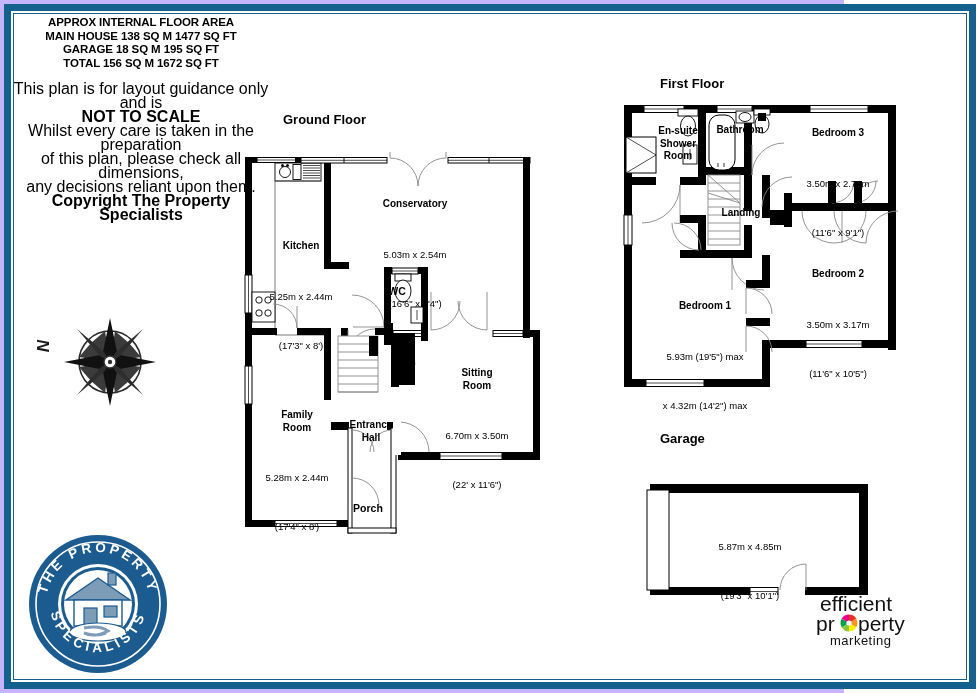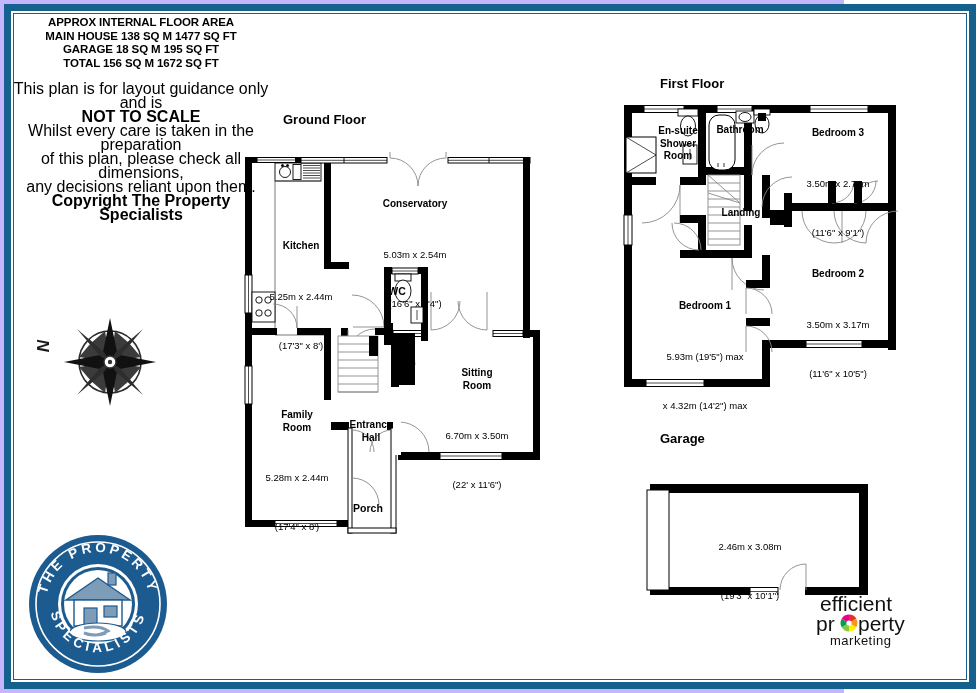--- a/index.html
+++ b/index.html
@@ -584,21 +584,21 @@
       </g>
 
       <g fill="none" stroke="#888" stroke-width="0.9">
         <path d="M160 140 A26 26 0 0 1 186 114"></path>
         <line x1="186" y1="114" x2="186" y2="140"></line>
       </g>
     </g>
   </svg>
 
   <div class="room" style="left:690px;top:503px;width:120px;">
-    <div class="rdim">2.46m x 3.08m</div>
+    <div class="rdim">5.87m x 4.85m</div>
     <div class="rdim">(19'3" x 10'1")</div>
   </div>
 
   <div id="tps-logo">
     <svg width="144" height="144" viewBox="0 0 144 144">
       <defs>
         <path id="arcTop" d="M 20,72 A 52,52 0 0 1 124,72" fill="none"></path>
         <path id="arcBot" d="M 24,72 A 48,48 0 0 0 120,72" fill="none"></path>
       </defs>
       <circle cx="72" cy="72" r="69" fill="#1b5b8f"></circle>

